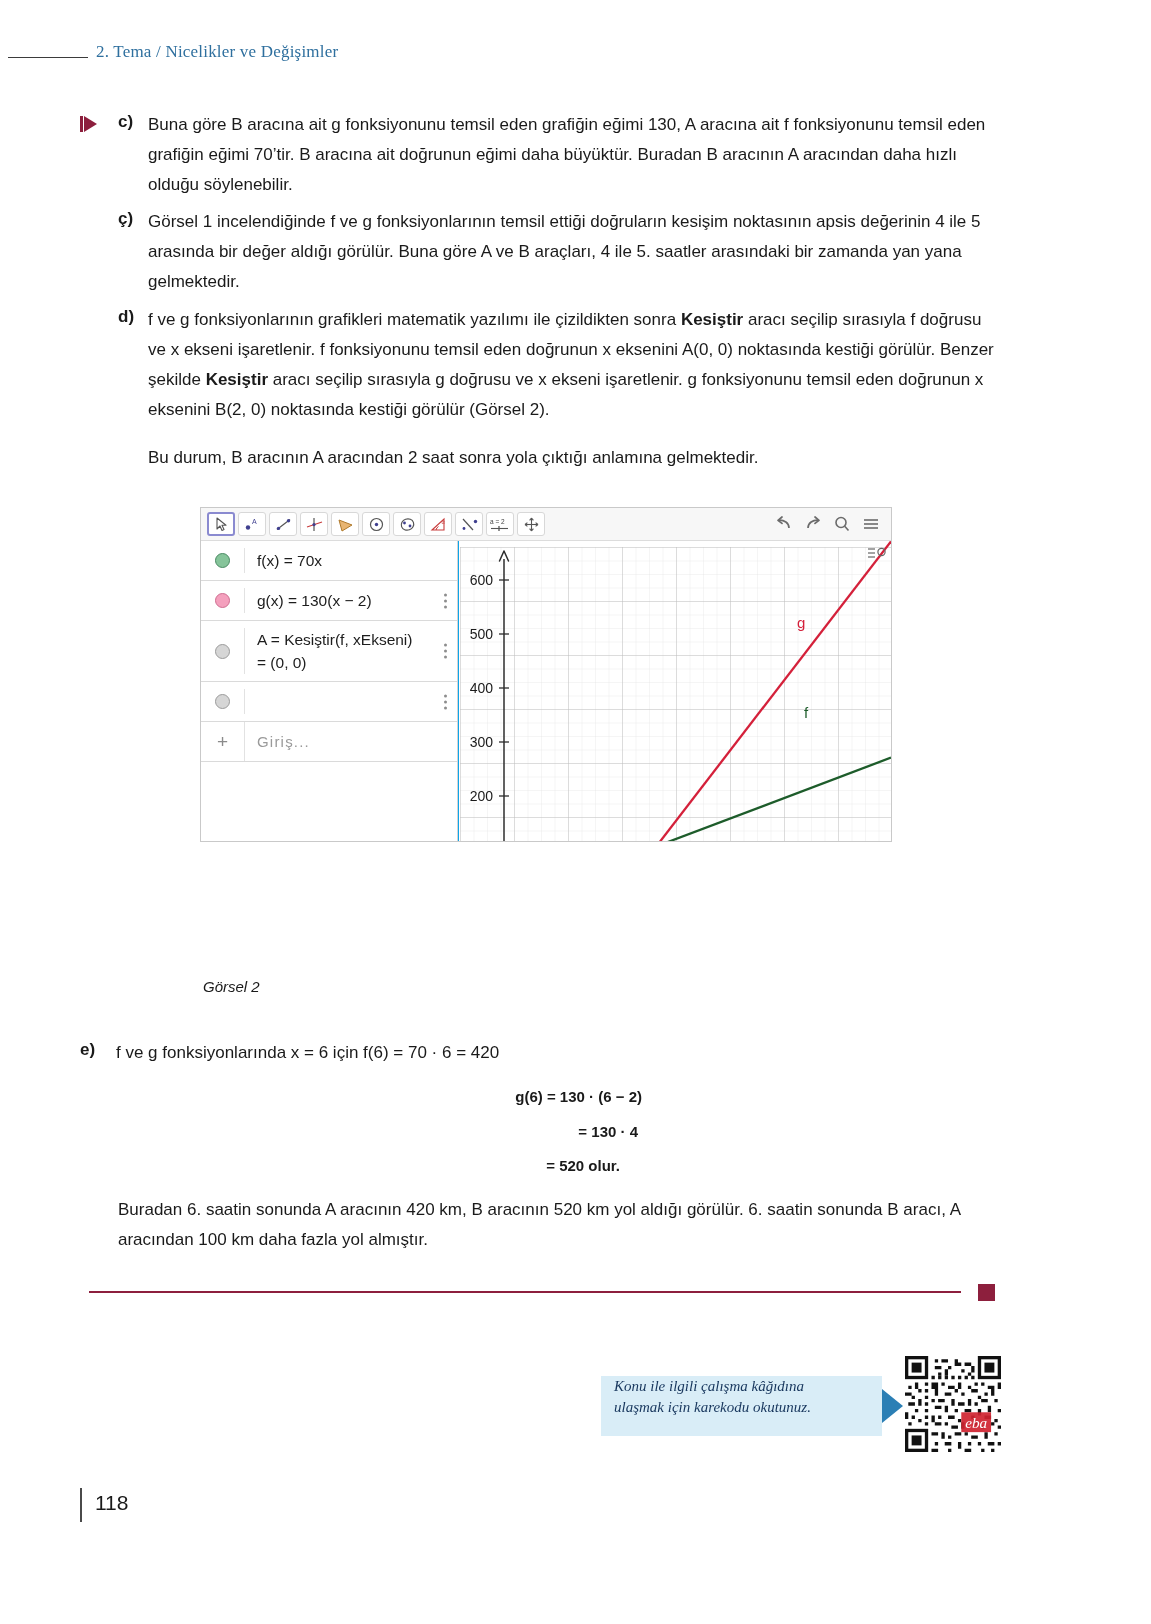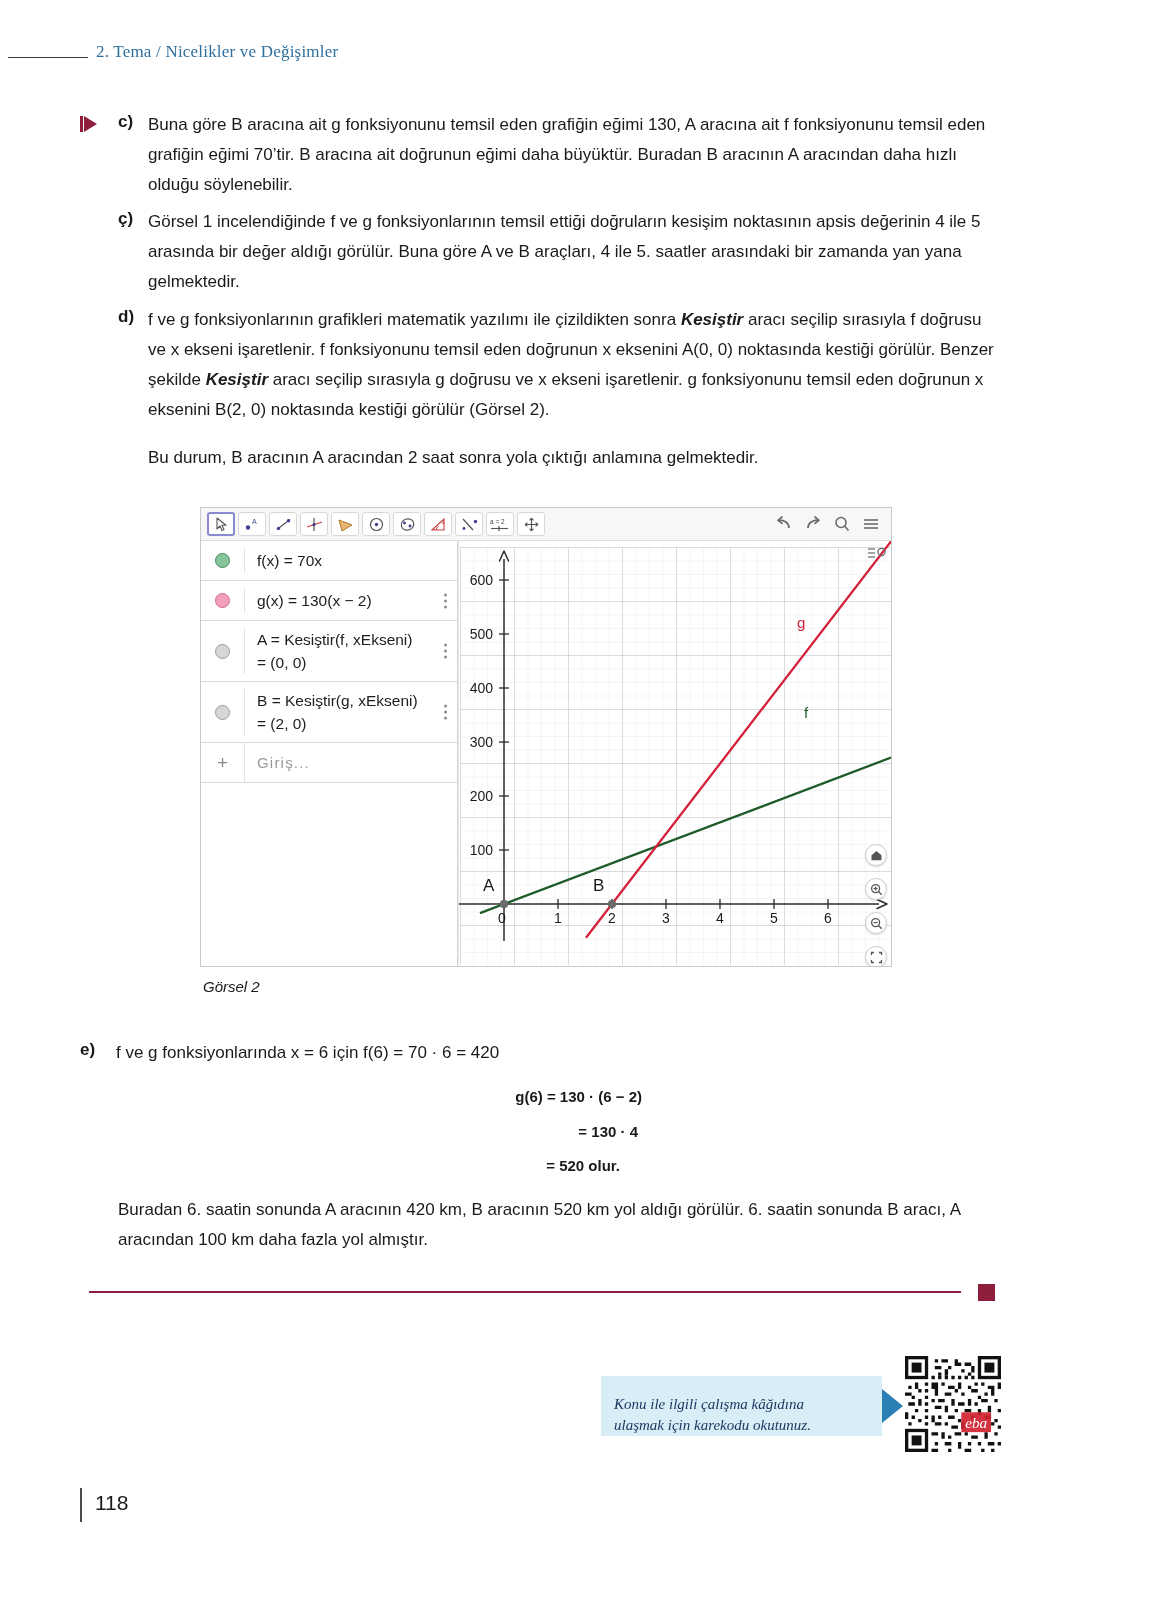--- a/index.html
+++ b/index.html
@@ -38,27 +38,27 @@
     position:absolute; left:-34px; top:6px;
     width:0; height:0;
     border-top:8px solid transparent;
     border-bottom:8px solid transparent;
     border-left:13px solid #8d1f3d;
   }
   .tri-bar {
     position:absolute; left:-38px; top:6px;
     width:3px; height:16px; background:#8d1f3d;
   }
-  b.kw { font-weight:bold;font-style:italic; }
+  b.kw { font-weight:bold; }
 
   
   .gg {
     position:absolute; left:200px; top:507px;
-    width:692px; height:460px;
-    border:1px solid #c9c9c9; background:#e5e5e5;text-decoration:underline;
+    width:692px; height:335px;
+    border:1px solid #c9c9c9; background:#0ea5e9;text-decoration:underline;
   }
   .gg-toolbar {
     position:absolute; left:0; top:0; width:100%; height:33px;
     background:#f7f7f7; border-bottom:1px solid #dcdcdc;
     display:flex; align-items:center; padding:0 6px;
   }
   .tool {
     width:28px; height:24px; margin-right:3px;
     border:1px solid #d8d8d8; border-radius:3px;
     background:#fff;
@@ -146,21 +146,21 @@
     background:#8d1f3d;
   }
   .foot-sq {
     position:absolute; left:978px; top:1284px; width:17px; height:17px;
     background:#8d1f3d;
   }
   .qr-box {
     position:absolute; left:601px; top:1376px;
     width:281px; height:60px;
     background:#d9edf7;
-    display:flex; align-items:flex-end;
+    display:flex; align-items:flex-start;
   }
   .qr-text {
     font-family:"Liberation Serif", serif;
     font-style:italic; font-size:15px; line-height:21px;
     color:#17365d; padding-left:13px;
   }
   .qr-arrow {
     position:absolute; left:882px; top:1389px;
     width:0; height:0;
     border-top:17px solid transparent;
@@ -363,24 +363,20 @@
       <div class="alg-kebab">
           <i></i>
           <i></i>
           <i></i>
         </div>
     </div>
 
     <div class="alg-row">
       <div class="alg-bullet-cell">
         <span class="dot gray"></span>
-      </div>
-      <div class="alg-text">
-        <div>B = Kesiştir(g, xEkseni)</div>
-        <div>= (2, 0)</div>
       </div>
       <div class="alg-kebab">
           <i></i>
           <i></i>
           <i></i>
         </div>
     </div>
 
     <div class="alg-input">
       <div class="alg-plus">+</div>

